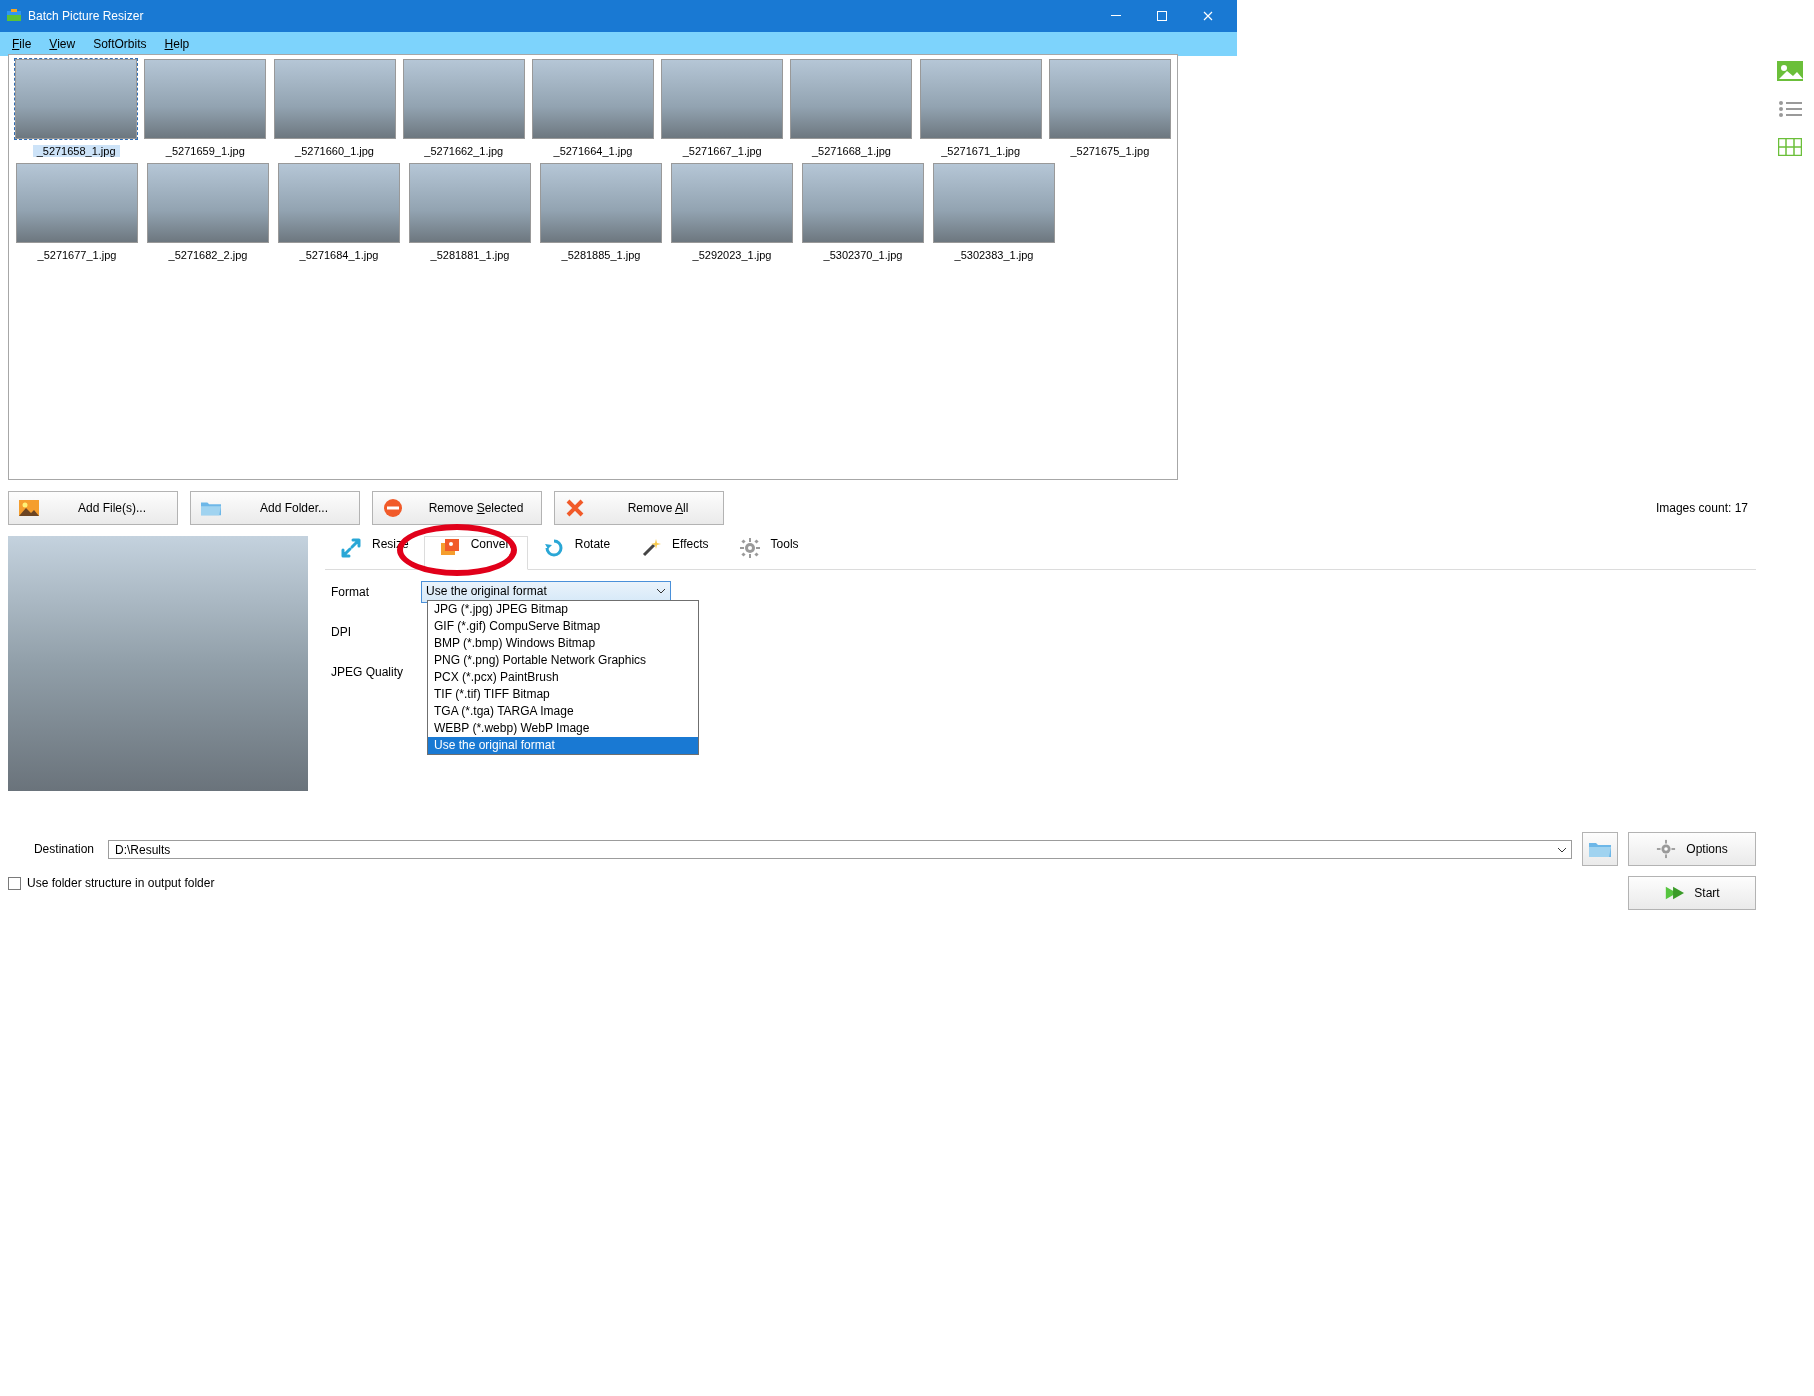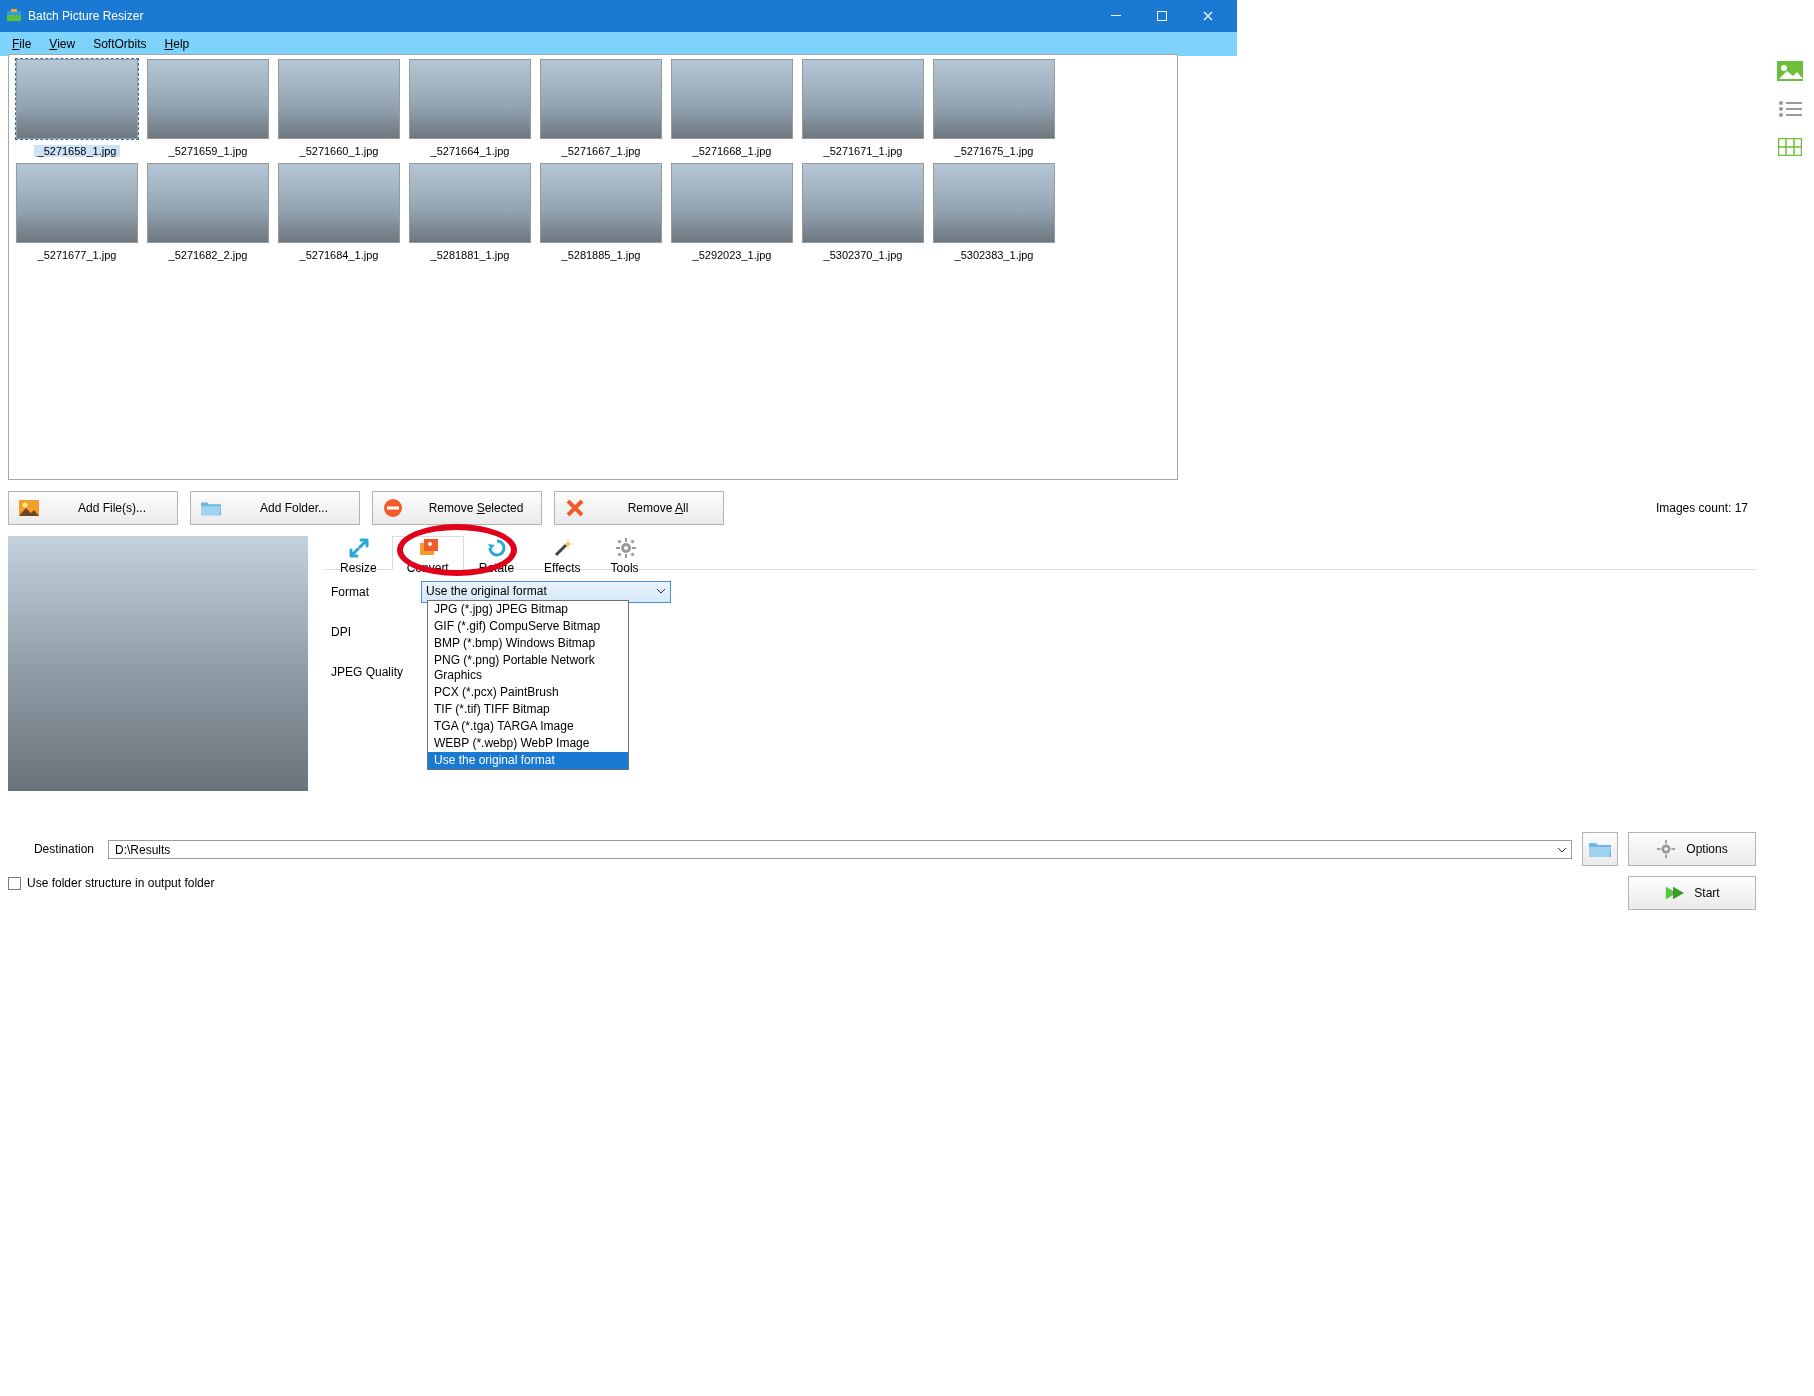--- a/index.html
+++ b/index.html
@@ -26,30 +26,30 @@
   .btn .icon { width:20px; height:20px; display:inline-flex; align-items:center; justify-content:center; }
   .btn.wide { width:170px; justify-content:flex-start; }
   .btn.wide .icon { margin-right:8px; }
   .spacer-flex { flex:1; }
   .count-label { font-size:12px; margin-right:8px; }
 
   .midpane { position:absolute; left:8px; top:482px; width:310px; height:280px; background:#fff; }
   .preview { width:300px; height:255px; background:linear-gradient(#c4d2de,#919fa9 50%, #6a737b); }
   .settings { position:absolute; left:325px; top:482px; right:8px; height:280px; }
   .tabstrip { height:34px; display:flex; align-items:center; border-bottom:1px solid #dcdcdc; gap:0; position:relative; }
-  .tab { display:inline-flex; align-items:center; height:34px; padding:0 14px; font-size:12px; gap:4px; border:1px solid transparent; position:relative;flex-direction:column; }
+  .tab { display:inline-flex; height:34px; padding:0 14px; font-size:12px; gap:12px; border:1px solid transparent; position:relative; }
   .tab.active { border:1px solid #dcdcdc; border-bottom:1px solid #fff; background:#fff; }
   .tab .icon { width:20px; height:20px; }
   .circled { position:absolute; left:72px; top:-12px; width:120px; height:52px; border:6px solid #e1001a; border-radius:50%; pointer-events:none; }
   .settings-body { padding:8px 6px; font-size:12px; position:relative; }
   .fld-row { display:flex; align-items:center; height:28px; gap:0; margin-bottom:12px; }
   .fld-row label { width:90px; }
   .combo { width:250px; height:22px; border:1px solid #4a90d9; background:linear-gradient(#eaf3fb,#d6e9f8); font-size:12px; padding:2px 18px 2px 4px; position:relative; }
   .combo .caret { position:absolute; right:4px; top:4px; }
-  .dropdown { position:absolute; left:102px; top:30px; width:202px; border:1px solid #6f6f6f; background:#fff; z-index:100; font-size:12px; }
+  .dropdown { position:absolute; left:102px; top:30px; width:272px; border:1px solid #6f6f6f; background:#fff; z-index:100; font-size:12px; }
   .dropdown .opt { padding:1px 6px; line-height:15px; }
   .dropdown .opt.sel { background:#1979d3; color:#fff; }
 
   .bottombar { position:absolute; left:8px; right:8px; top:778px; }
   .dest-row { display:flex; align-items:center; gap:10px; }
   .dest-row label { font-size:12px; width:90px; text-align:right; padding-right:4px; }
   .text-input { flex:1; height:19px; border:1px solid #9c9c9c; font-size:12px; padding:2px 12px 2px 6px; background:#fff; position:relative; }
   .text-input .caret { position:absolute; right:4px; top:4px; }
   .icon-btn { width:36px; height:34px; border:1px solid #b3b3b3; background:linear-gradient(#fdfdfd,#eaeaea); display:inline-flex; align-items:center; justify-content:center; }
   .options-btn, .start-btn { width:128px; }
@@ -136,20 +136,24 @@
           <div class="img"></div>
           <div class="label">_5271658_1.jpg</div>
         </div>
         <div class="thumbitem">
           <div class="img"></div>
           <div class="label">_5271659_1.jpg</div>
         </div>
         <div class="thumbitem">
           <div class="img"></div>
           <div class="label">_5271660_1.jpg</div>
+        </div>
+        <div class="thumbitem">
+          <div class="img"></div>
+          <div class="label">_5271662_1.jpg</div>
         </div>
         <div class="thumbitem">
           <div class="img"></div>
           <div class="label">_5271664_1.jpg</div>
         </div>
         <div class="thumbitem">
           <div class="img"></div>
           <div class="label">_5271667_1.jpg</div>
         </div>
         <div class="thumbitem">

